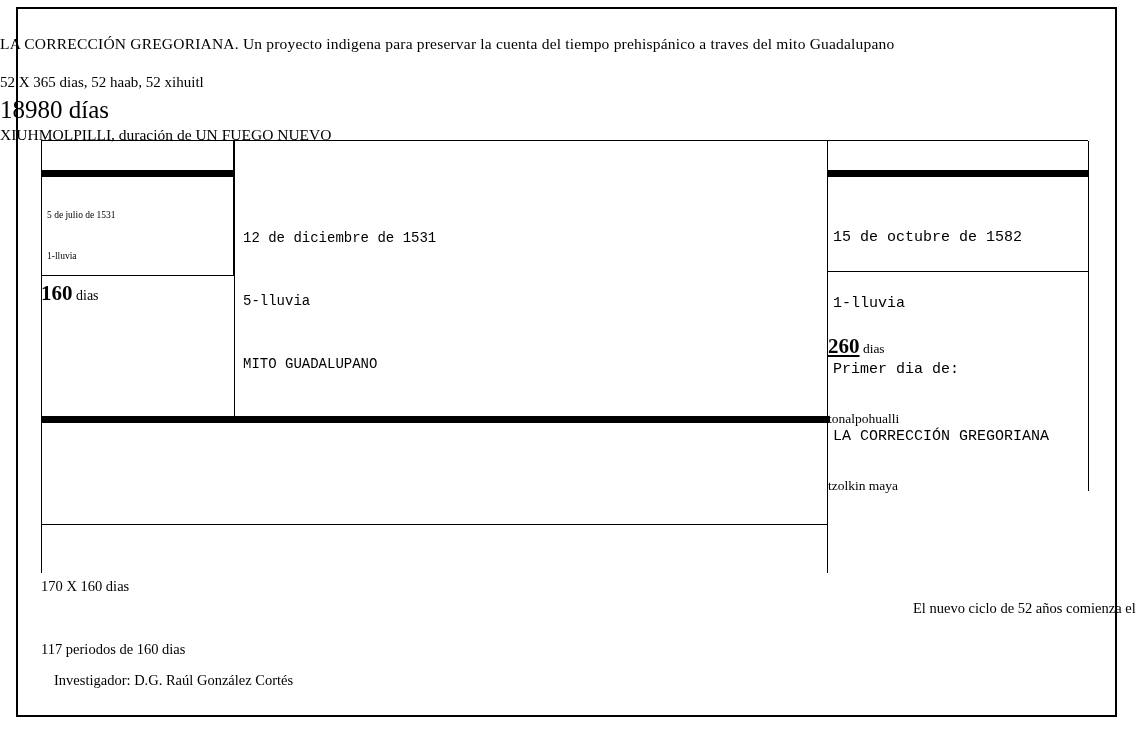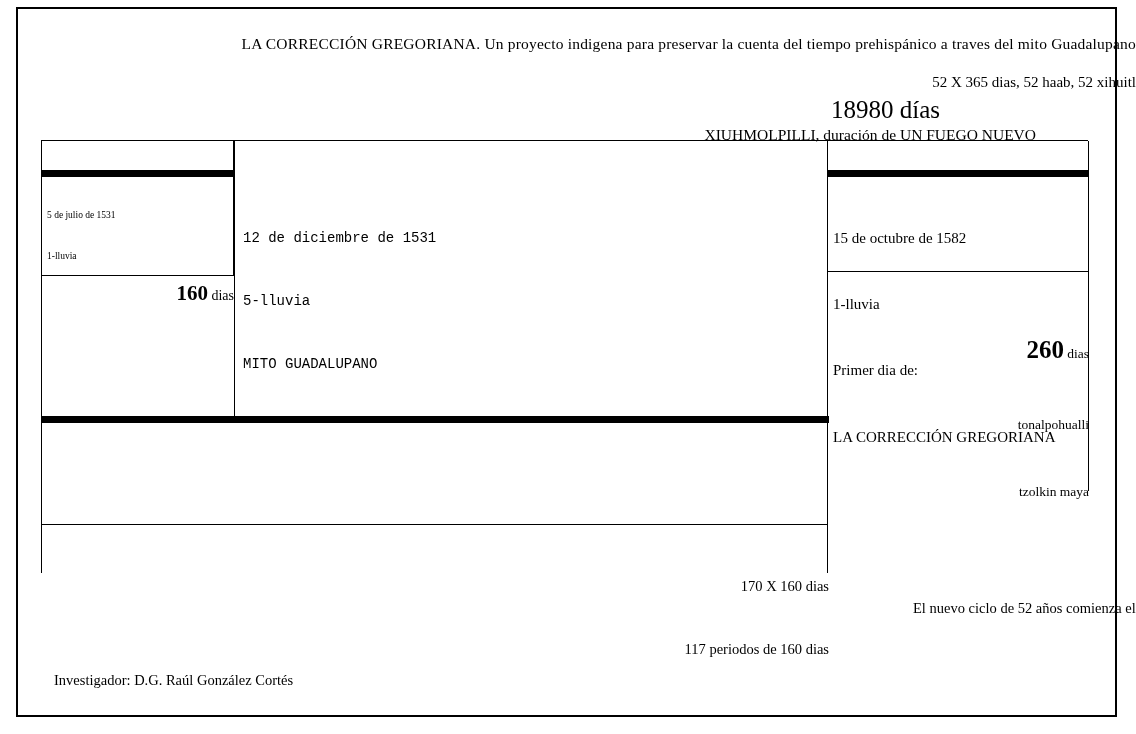--- a/index.html
+++ b/index.html
@@ -24,21 +24,21 @@
     position: absolute;
     left: 16px;
     top: 7px;
     width: 1101px;
     height: 710px;
     border: 2px solid #000000;
     box-sizing: border-box;
   }
 
   .txt { position: absolute; white-space: pre; line-height: 1.0; }
-  .ctr { text-align: right; }
+  .ctr { text-align: left; }
 
   
   #doc-title {
     left: 0; top: 36px; width: 1136px;
     font-size: 15.5px;
     letter-spacing: 0.2px;
   }
   #cycle-formula {
     left: 0; top: 75px; width: 1136px;
     font-size: 15px;
@@ -93,27 +93,27 @@
 
   
   #mid-event {
     left: 243px; top: 186px; width: 560px;
     font-size: 14px; line-height: 1.5; font-family: Liberation Mono, monospace;
   }
 
   
   #right-event {
     left: 833px; top: 183px; width: 256px;
-    font-size: 15px; line-height: 1.47;
+    font-size: 15px; line-height: 1.47; font-family: Liberation Mono, monospace;
   }
   #right-count {
     left: 828px; top: 284px; width: 261px;
     font-size: 13.5px; line-height: 1.65;
   }
-  #right-count .big { font-size: 25px; font-weight: bold; }
+  #right-count .big { font-size: 21px; font-weight: bold; text-decoration: underline; }
 
   
   #tun-block {
     left: 41px; top: 441px; width: 788px;
     font-size: 14.5px; line-height: 1.35;
   }
   #tun-block .total { font-size: 24px; display: block; margin-top: 2px; }
 
   #periods-block {
     left: 41px; top: 534px; width: 788px;

